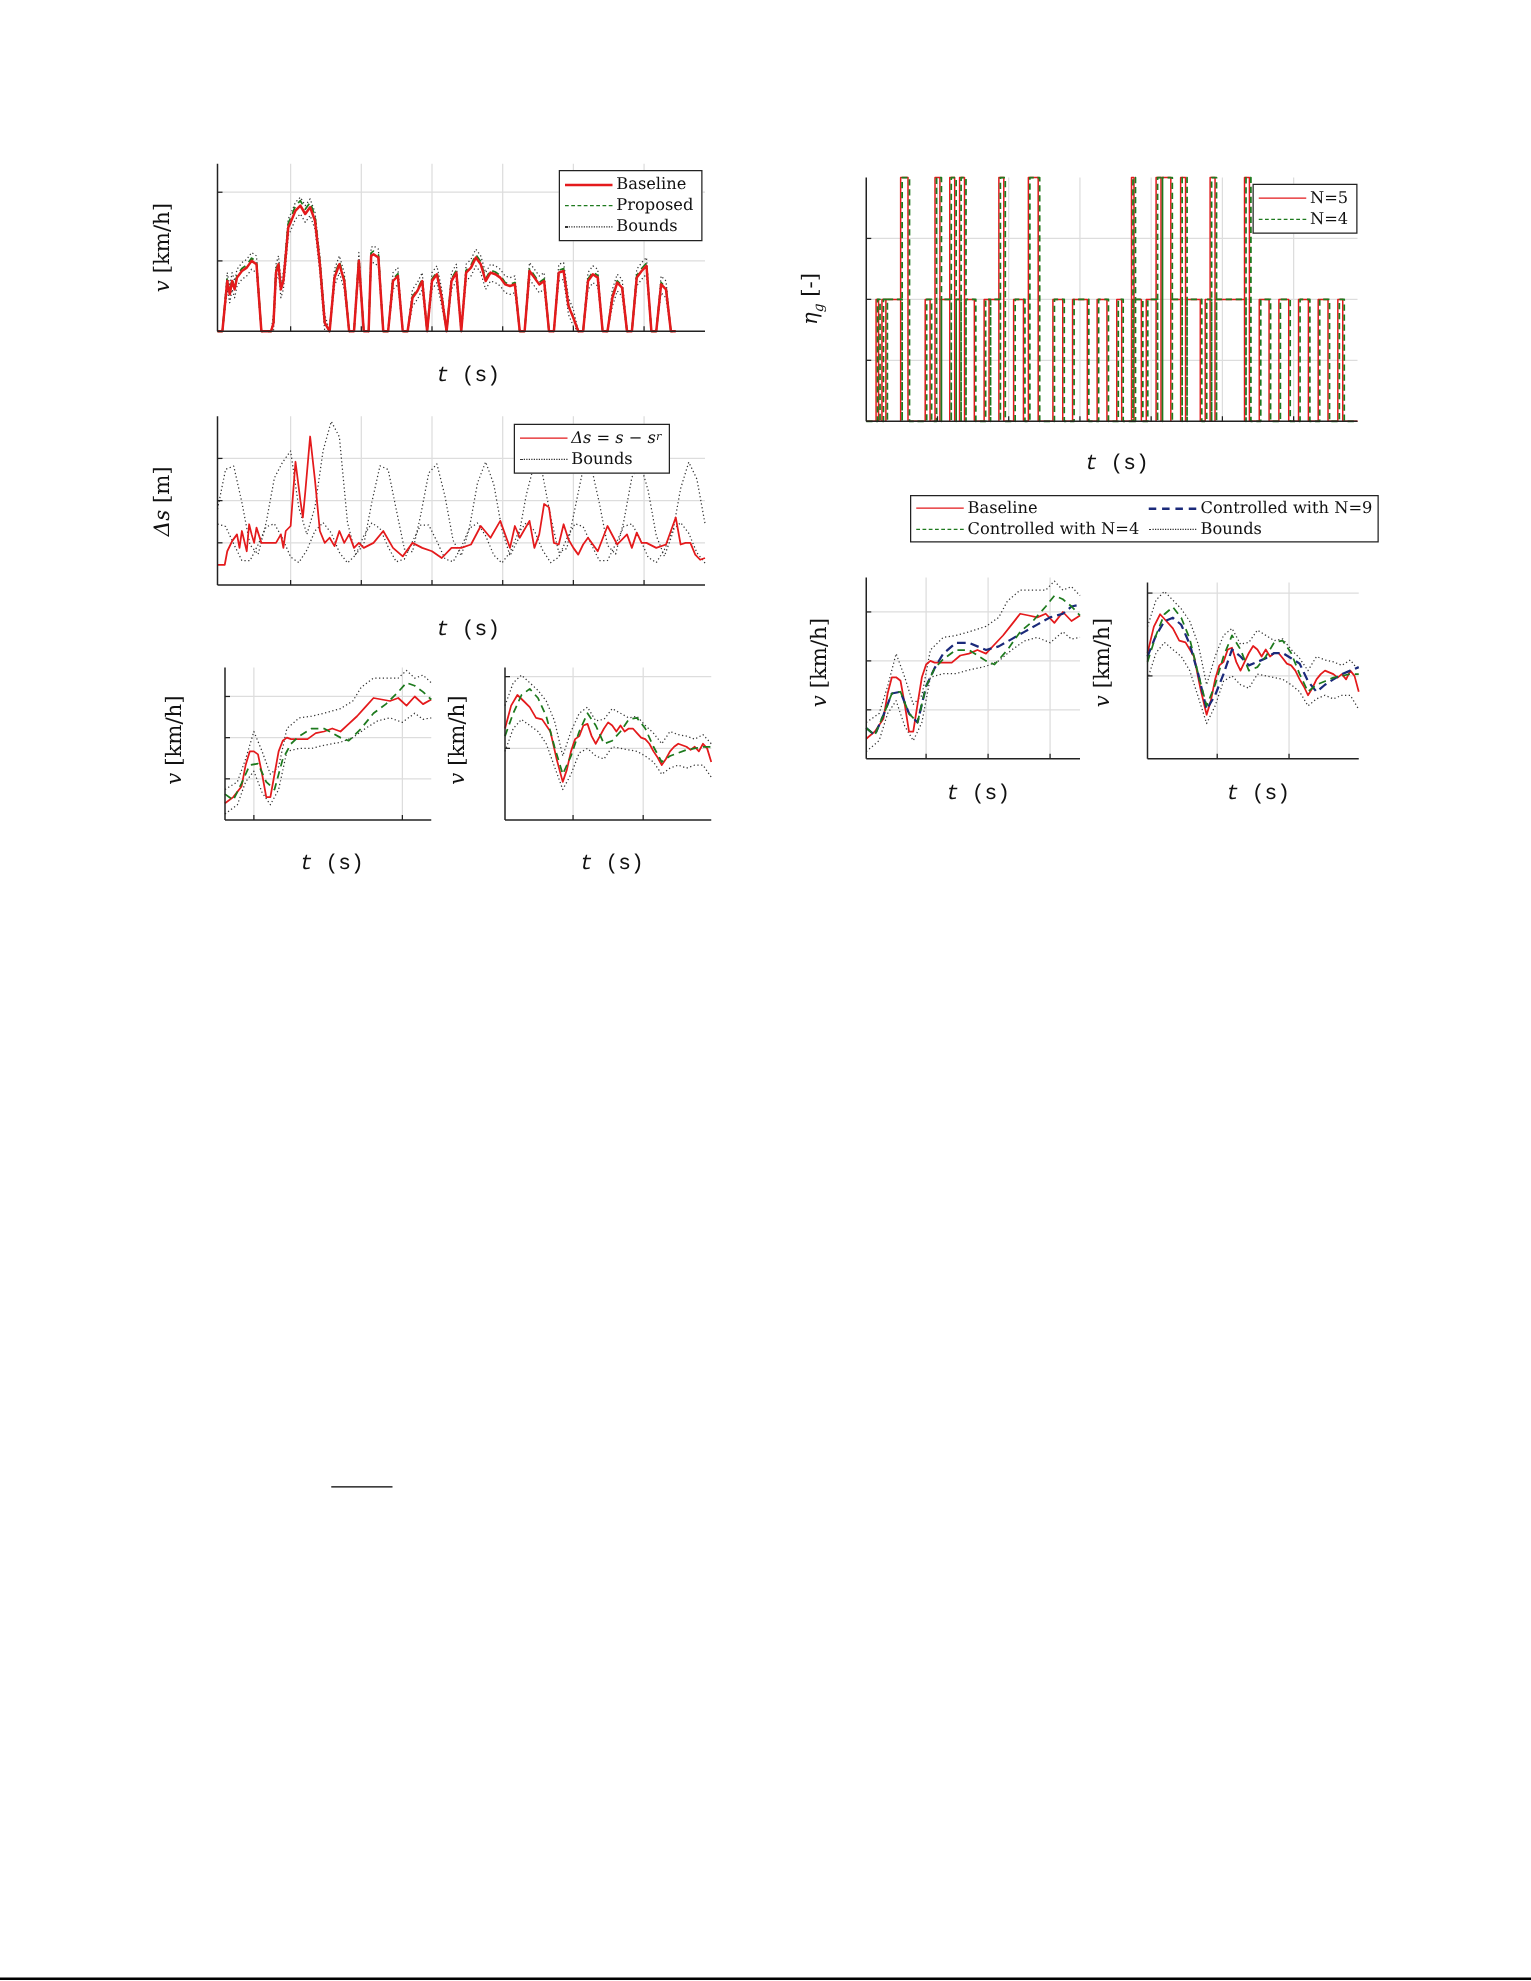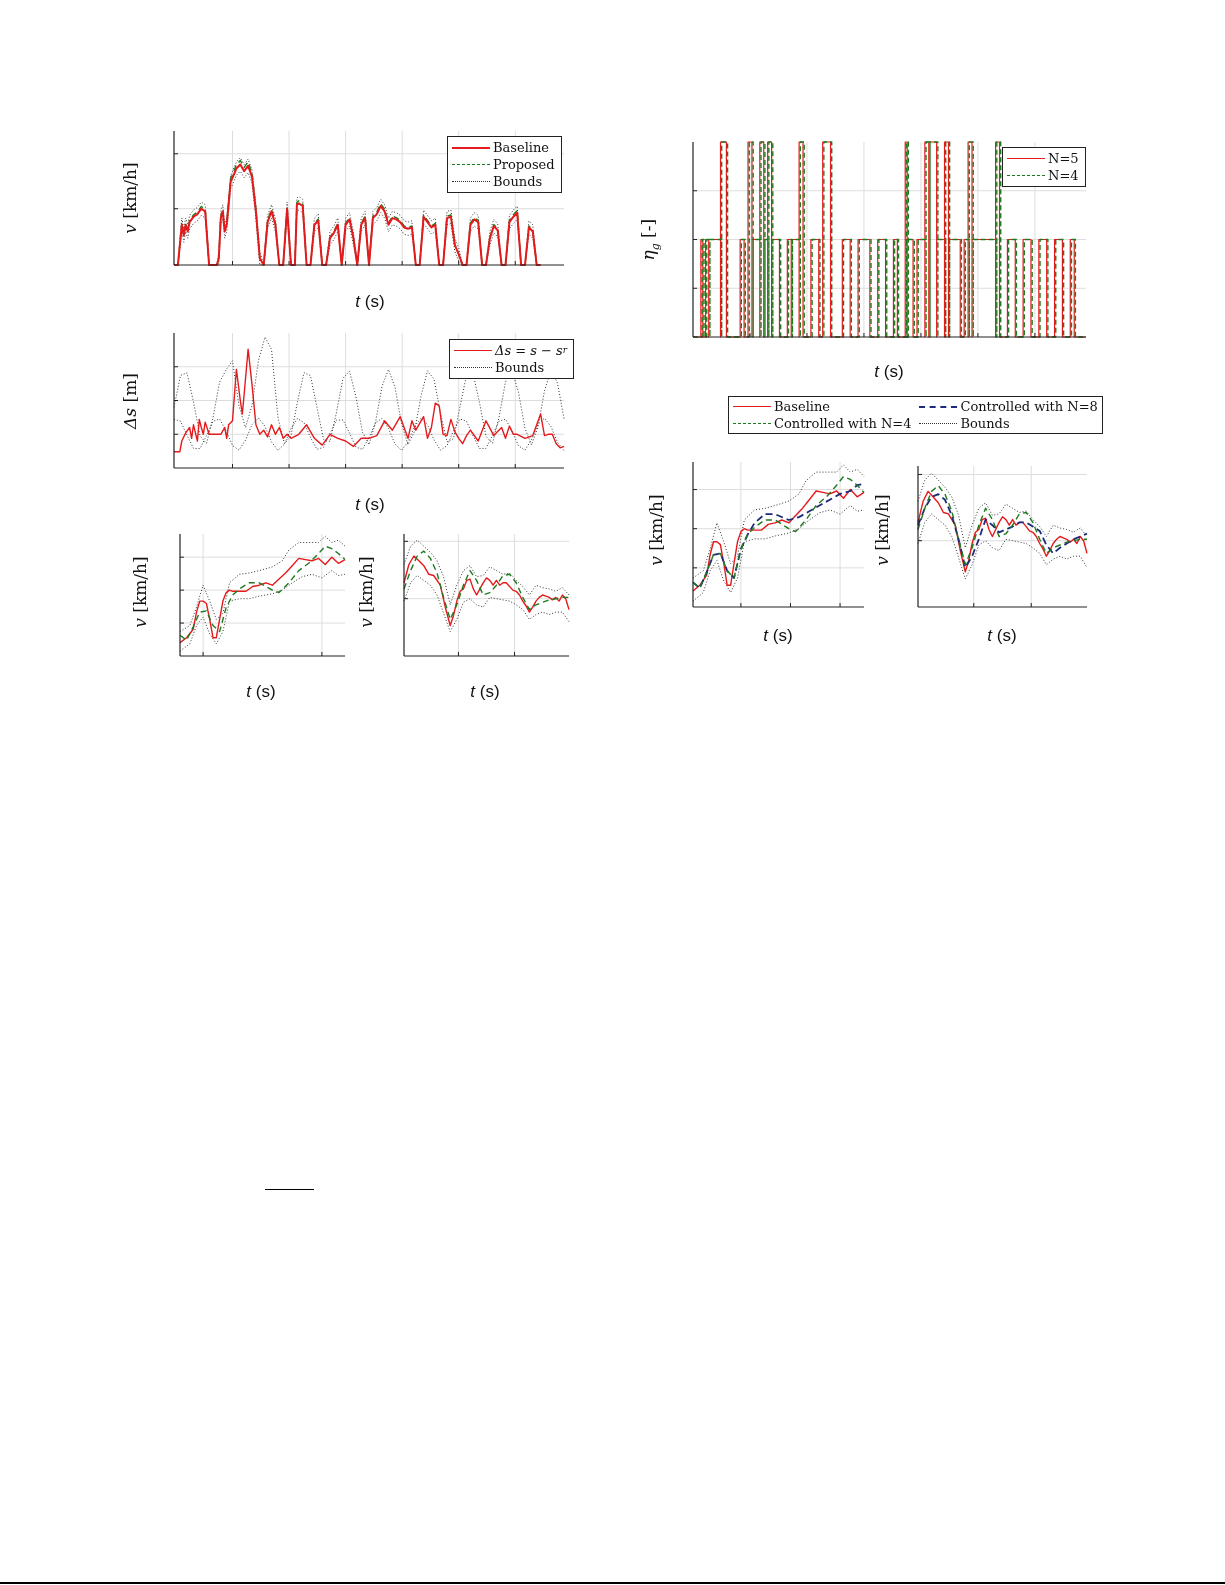--- a/index.html
+++ b/index.html
@@ -3,21 +3,21 @@
 <meta charset="utf-8">
 <style>
   html, body { margin: 0; padding: 0; background: #ffffff; }
   body { width: 1225px; height: 1585px; position: relative; overflow: hidden;
          font-family: "DejaVu Serif", "Liberation Serif", serif; color: #111; }
   .panel { position: absolute; }
   .panel svg { position: absolute; left: 0; top: 0; overflow: visible; }
   .ylabel { position: absolute; transform: rotate(-90deg); transform-origin: center center;
             white-space: nowrap; font-size: 17px; font-family: "DejaVu Serif", serif; text-align: center; }
   .xlabel { position: absolute; font-size: 17px; font-style: normal; white-space: nowrap;
-            font-family: Liberation Sans, sans-serif; text-align: center; }
+            font-family: Liberation Mono, monospace; text-align: right; }
   .xlabel i, .ylabel i { font-style: italic; }
   .legend { position: absolute; background: #fff; border: 1px solid #222; font-size: 13px;
             font-family: "DejaVu Serif", serif; padding: 2px 6px 2px 4px; line-height: 17px; }
   .legend .row { display: flex; align-items: center; white-space: nowrap; }
   .legend .sw { width: 38px; height: 0; margin-right: 3px; flex: none; }
   .sw-red { border-top: 2px solid #e41a1c; }
   .sw-red-thin { border-top: 1.3px solid #e41a1c; }
   .sw-green { border-top: 1.5px dashed #1e7a1e; }
   .sw-blue { border-top: 2px dashed #1b2a7a; }
   .sw-dot { border-top: 1.5px dotted #333; }
@@ -108,21 +108,21 @@
         <line x1="458.7" x2="458.7" y1="468" y2="464" stroke="#222222" stroke-width="1"></line>
         <line x1="515.25" x2="515.25" y1="468" y2="464" stroke="#222222" stroke-width="1"></line>
       </g>
     </svg>
   <div class="ylabel" style="left:80px;top:391px;width:100px;">
     <i>Δs</i><span> [m]</span>
   </div>
   <div class="xlabel" style="left:340px;top:495px;width:60px;">
     <i>t</i><span> (s)</span>
   </div>
-  <div class="legend" style="left:449px;top:339px;">
+  <div class="legend" style="left:411px;top:339px;">
     <div class="row">
         <span class="sw sw-red-thin"></span>
         <i>Δs = s − s</i>
         <sup style="font-size:9px;font-style:italic;">r</sup>
       </div>
     <div class="row">
         <span class="sw sw-dot"></span>
         <span>Bounds</span>
       </div>
   </div>
@@ -236,21 +236,21 @@
 </div>
 
 <div class="legend" style="left:728px;top:396px;padding:1px 4px;">
   <div class="legend-grid">
     <div class="row">
         <span class="sw sw-red-thin"></span>
         <span>Baseline</span>
       </div>
     <div class="row">
         <span class="sw sw-blue"></span>
-        <span>Controlled with N=8</span>
+        <span>Controlled with N=9</span>
       </div>
     <div class="row">
         <span class="sw sw-green"></span>
         <span>Controlled with N=4</span>
       </div>
     <div class="row">
         <span class="sw sw-dot"></span>
         <span>Bounds</span>
       </div>
   </div>

